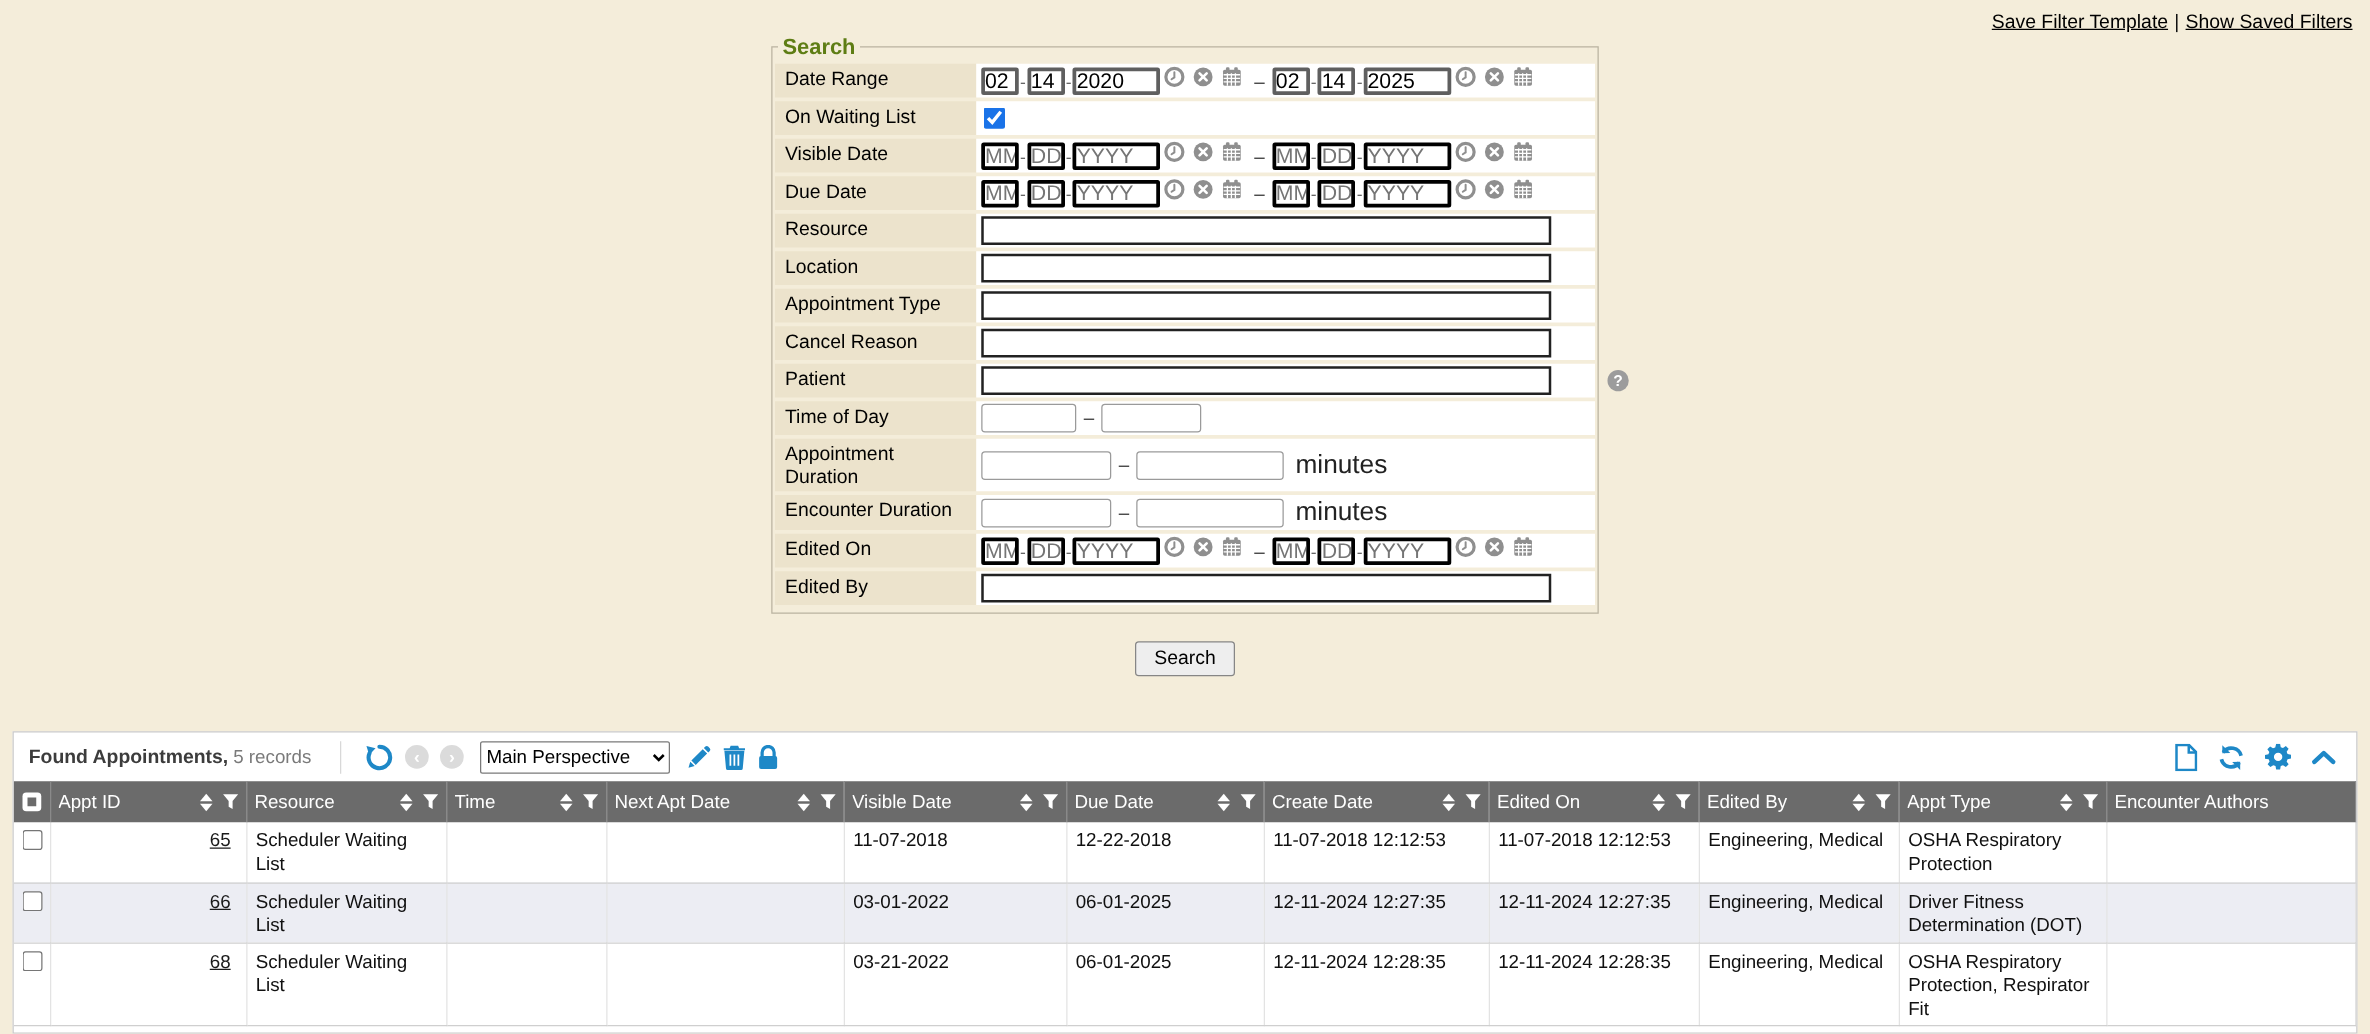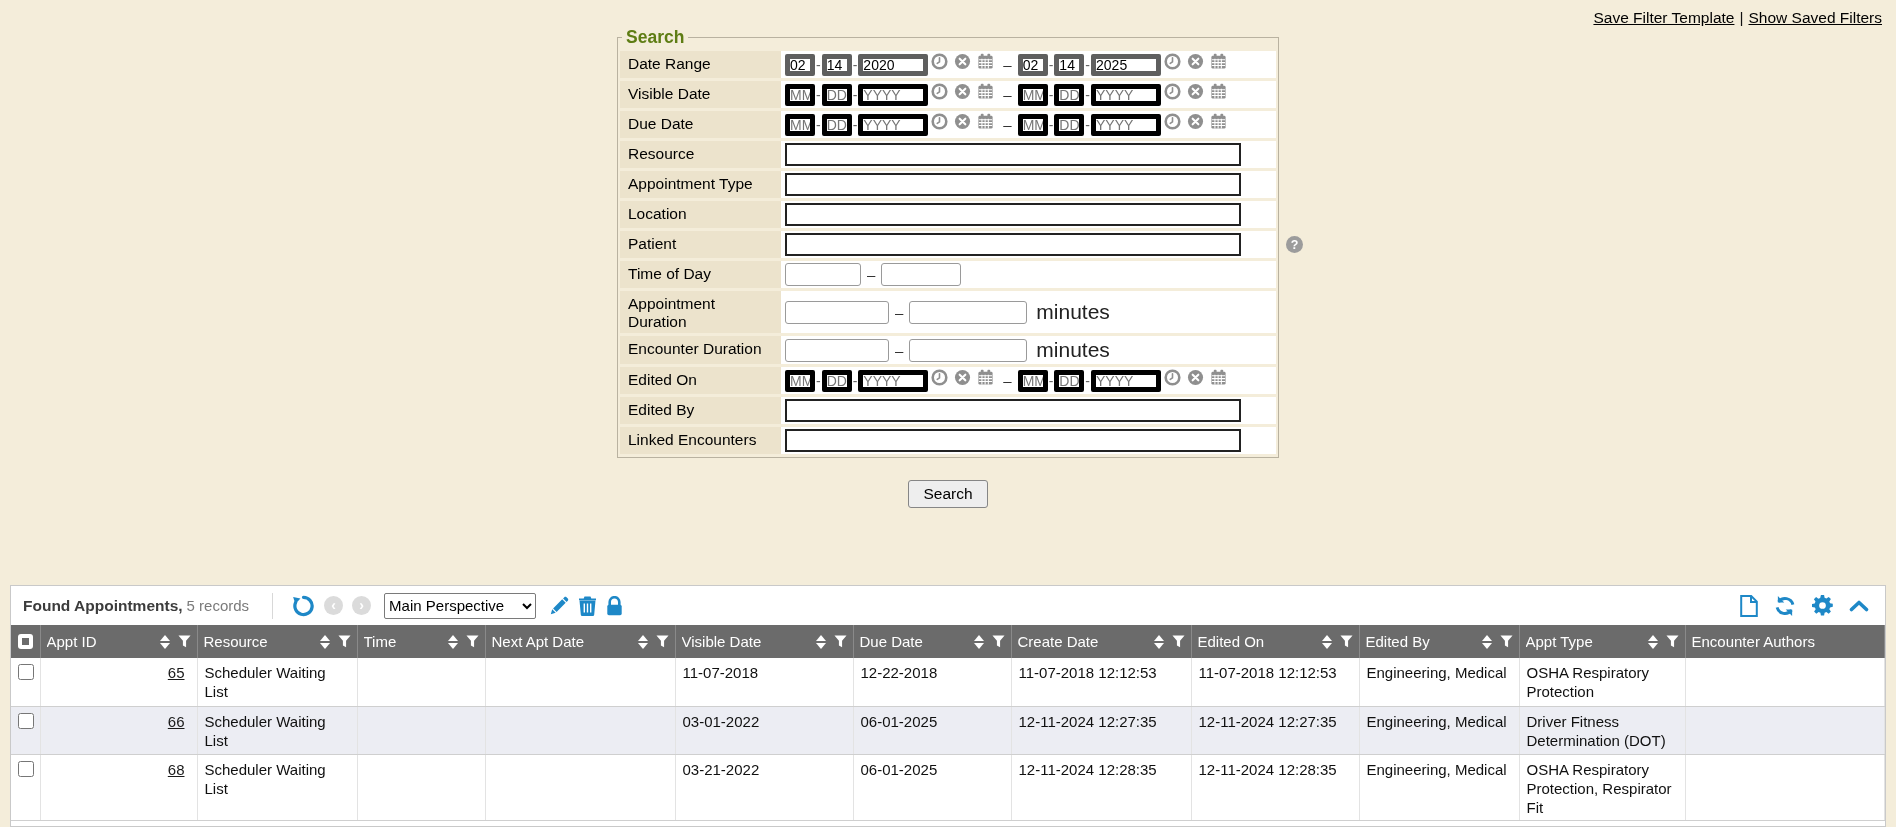--- a/index.html
+++ b/index.html
@@ -24,22 +24,22 @@
     color: var(--legend-green, #5e7d14); font-weight:bold; font-size:17.5px;
     padding:0 4px; margin-left:2px;
   }
   .frow { display:flex; margin-bottom:3px; min-height:27px; }
   .flabel {
     flex:none; width:161px; background: var(--label-bg, #ece3cc);
     font-size:15.5px; padding:4px 4px 2px 8px; color:#000;
   }
   .fvalue { flex:1; background:#fff; padding:2px 4px; display:flex; align-items:center; position:relative; }
   .dp {
-    height:22px; border:5px solid #000000; border-radius:2px; background:#fff;
-    font-size:14px; padding:0 0; color:#9a9a9a; font-family:"Liberation Sans",sans-serif;
+    height:22px; border:3px solid #000000; border-radius:2px; background:#fff;
+    font-size:17px; padding:0 0; color:#9a9a9a; font-family:"Liberation Sans",sans-serif;
   }
   .dp.has { color:#000; border-color:#5f5f5f; }
   .dp-m { width:30px; } .dp-y { width:70px; }
   .dsep { margin:0 1px; color:#666; font-size:14px; }
   .rsep { margin:0 6px; color:#333; font-size:15px; }
   .dicon { display:inline-flex; align-items:center; margin:0 3px; cursor:pointer; }
   .biginput { width:456px; height:23px; border:2px solid #222; background:#fff; font-size:15px; padding:0 4px; }
   .sm { height:23px; border:1px solid #9a9a9a; border-radius:3px; background:#fff; font-size:15px; padding:0 4px; }
   .w76{width:76px;} .w80{width:80px;} .w104{width:104px;} .w118{width:118px;}
   .mins { margin-left:9px; font-size:21px; color:#222; }
@@ -155,20 +155,26 @@
               <rect x="4" y="0.8" width="3" height="4" rx="1" fill="#8f8f8f"></rect>
               <rect x="11" y="0.8" width="3" height="4" rx="1" fill="#8f8f8f"></rect>
               <g stroke="#fff" stroke-width="1.1" fill="none">
                 <path d="M2 7.2h14M2 10.2h14M2 13.2h14M5.2 6v10.5M8.6 6v10.5M12 6v10.5"></path>
               </g>
             </svg>
           </span></span>
       </div>
   </div>
 
+  <div class="frow">
+    <div class="flabel">On Waiting List</div>
+    <div class="fvalue">
+        <input type="checkbox" class="wl-check" checked="true" style="">
+      </div>
+  </div>
 
   <div class="frow">
     <div class="flabel">Visible Date</div>
     <div class="fvalue">
         <span class="date-range"><input type="text" class="dp dp-m" value="" placeholder="MM" style=""><span class="dsep">-</span><input type="text" class="dp dp-m" value="" placeholder="DD" style=""><span class="dsep">-</span><input type="text" class="dp dp-y" value="" placeholder="YYYY" style=""><span class="dicon">
             <svg width="17" height="17" viewBox="0 0 18 18">
               <circle cx="9" cy="9" r="7.2" fill="#fff" stroke="#8f8f8f" stroke-width="2.7"></circle>
               <path d="M9 5v4.4L6.6 11" fill="none" stroke="#8f8f8f" stroke-width="1.7" stroke-linecap="round"></path>
             </svg>
           </span><span class="dicon">
@@ -254,33 +260,39 @@
   </div>
 
   <div class="frow">
     <div class="flabel">Resource</div>
     <div class="fvalue">
         <input type="text" class="biginput" style="">
       </div>
   </div>
 
   <div class="frow">
+    <div class="flabel">Location</div>
+    <div class="fvalue">
+        <input type="text" class="biginput" style="">
+      </div>
+  </div>
+
+  <div class="frow">
     <div class="flabel">Appointment Type</div>
     <div class="fvalue">
         <input type="text" class="biginput" style="">
       </div>
   </div>
 
   <div class="frow">
-    <div class="flabel">Location</div>
+    <div class="flabel">Cancel Reason</div>
     <div class="fvalue">
         <input type="text" class="biginput" style="">
       </div>
   </div>
-
 
   <div class="frow">
     <div class="flabel">Patient</div>
     <div class="fvalue">
       <input type="text" class="biginput" style="">
       <span class="help-icon">?</span>
     </div>
   </div>
 
   <div class="frow">
@@ -357,26 +369,20 @@
       </div>
   </div>
 
   <div class="frow">
     <div class="flabel">Edited By</div>
     <div class="fvalue">
         <input type="text" class="biginput" style="">
       </div>
   </div>
 
-  <div class="frow" style="margin-bottom:0">
-    <div class="flabel">Linked Encounters</div>
-    <div class="fvalue">
-        <input type="text" class="biginput" style="">
-      </div>
-  </div>
 </fieldset>
 
 <div class="search-btn-row">
   <button class="search-btn">Search</button>
 </div>
 
 <div class="results-panel">
   <div class="toolbar">
     <span><span class="fa-bold">Found Appointments,</span><span class="fa-rec">5 records</span></span>
     <span class="vsep"></span>

